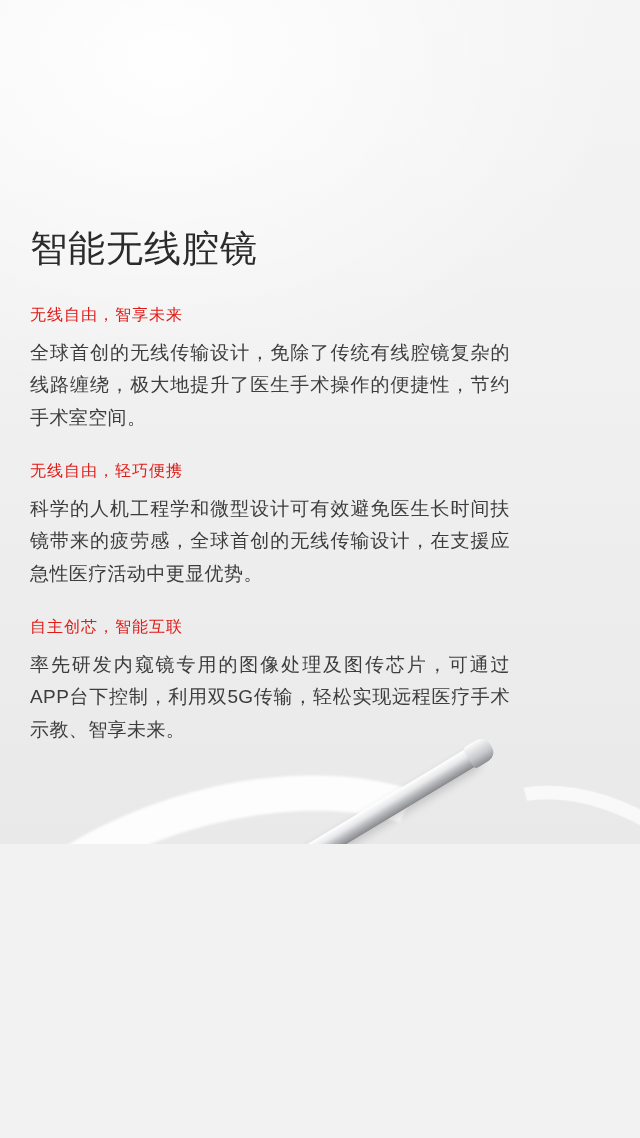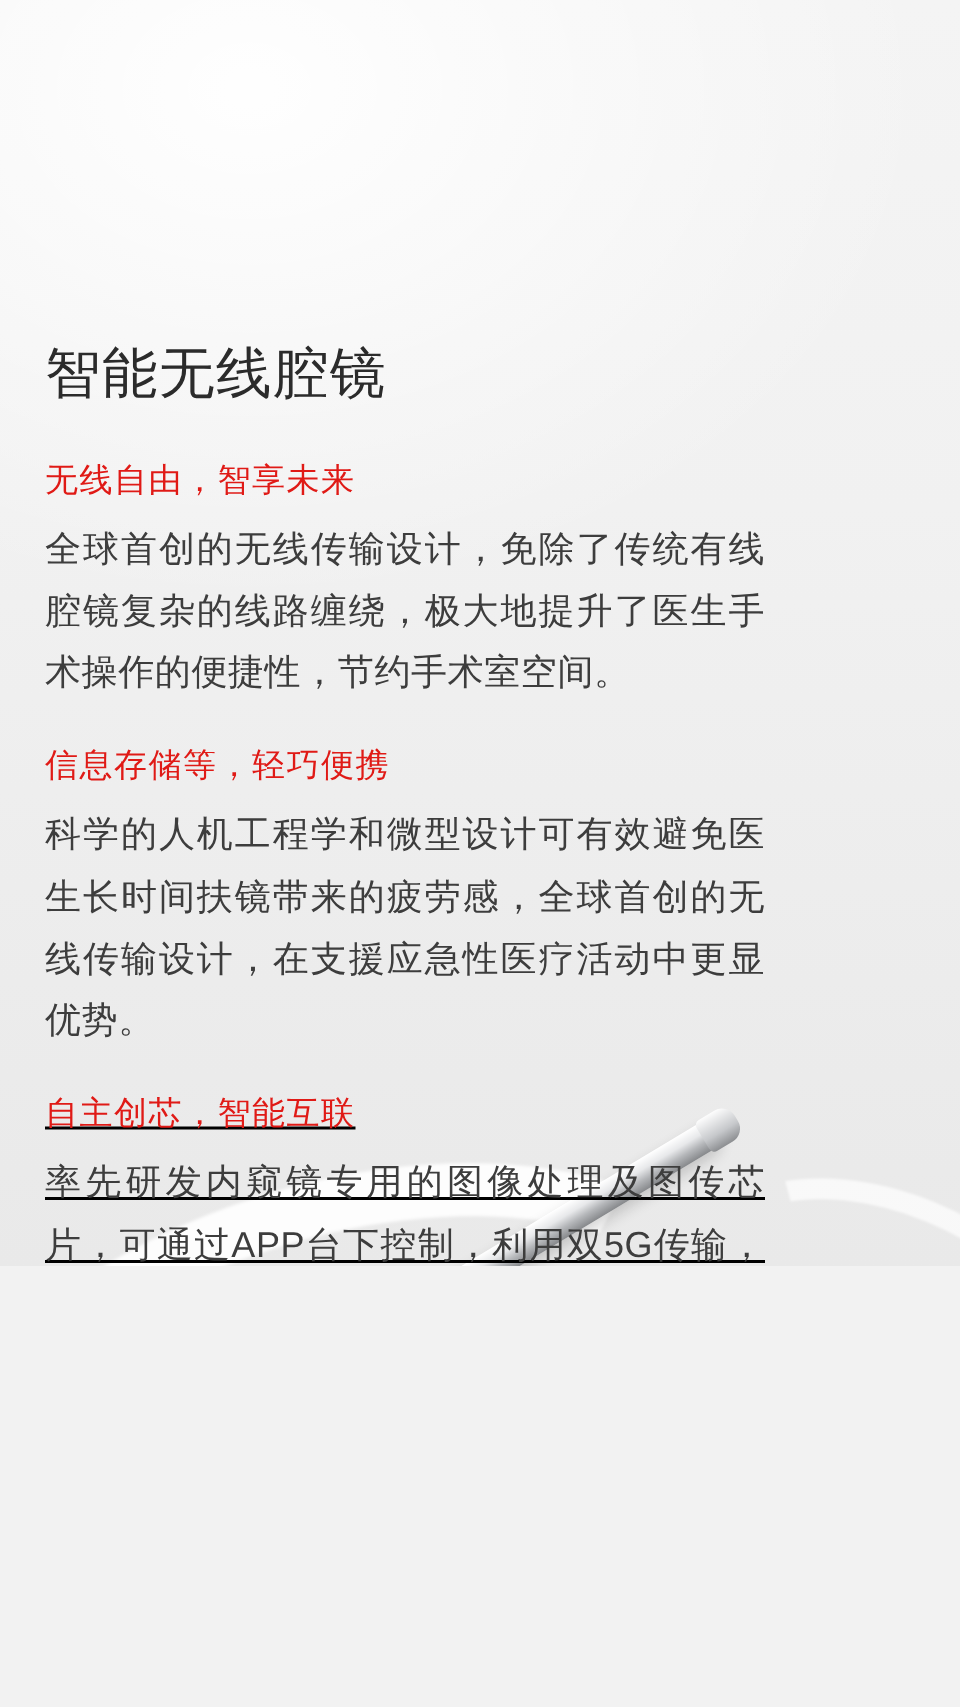--- a/index.html
+++ b/index.html
@@ -47,32 +47,32 @@
     line-height: 1.15;
     color: #2b2b2b;
     font-weight: normal;
     letter-spacing: 1px;
     margin: 0 0 34px 0;
   }
 
   .block {
     margin-bottom: 26px;
   }
-  .block:last-child { margin-bottom: 0; text-decoration: underline; }
+  .block:last-child { margin-bottom: 0; }
 
   .block-head {
-    font-size: 22px;
+    font-size: 16px;
     color: #e01a16;
     letter-spacing: 1px;
     margin-bottom: 11px;
     font-weight: normal;
   }
 
   .block-body {
-    font-size: 24px;
+    font-size: 19px;
     line-height: 1.72;
     color: #3d3d3d;
     letter-spacing: 0.4px;
     text-align: justify;
   }
 
   
   .photo-area {
     position: absolute;
     left: 0;
@@ -280,21 +280,21 @@
   <div class="content">
 
     <h1 class="main-title">智能无线腔镜</h1>
 
     <div class="block">
       <div class="block-head">无线自由，智享未来</div>
       <div class="block-body">全球首创的无线传输设计，免除了传统有线腔镜复杂的线路缠绕，极大地提升了医生手术操作的便捷性，节约手术室空间。</div>
     </div>
 
     <div class="block">
-      <div class="block-head">信息存储等，轻巧便携</div>
+      <div class="block-head">无线自由，轻巧便携</div>
       <div class="block-body">科学的人机工程学和微型设计可有效避免医生长时间扶镜带来的疲劳感，全球首创的无线传输设计，在支援应急性医疗活动中更显优势。</div>
     </div>
 
     <div class="block">
       <div class="block-head">自主创芯，智能互联</div>
       <div class="block-body">率先研发内窥镜专用的图像处理及图传芯片，可通过APP台下控制，利用双5G传输，轻松实现远程医疗手术示教、智享未来。</div>
     </div>
 
   </div>
 

